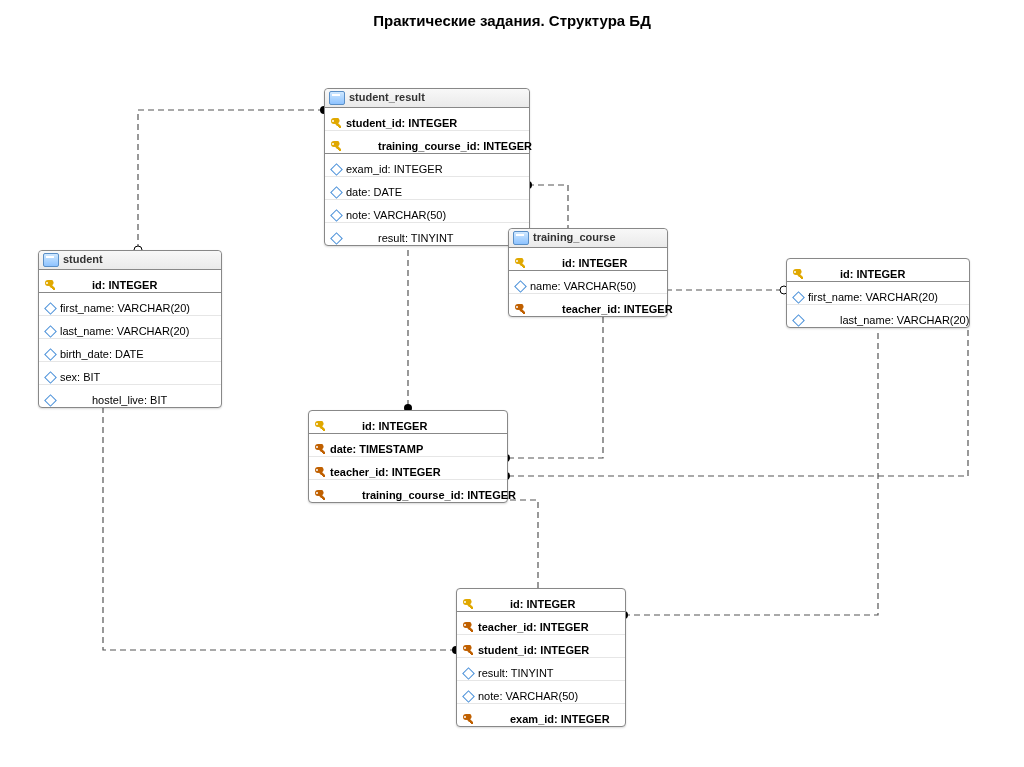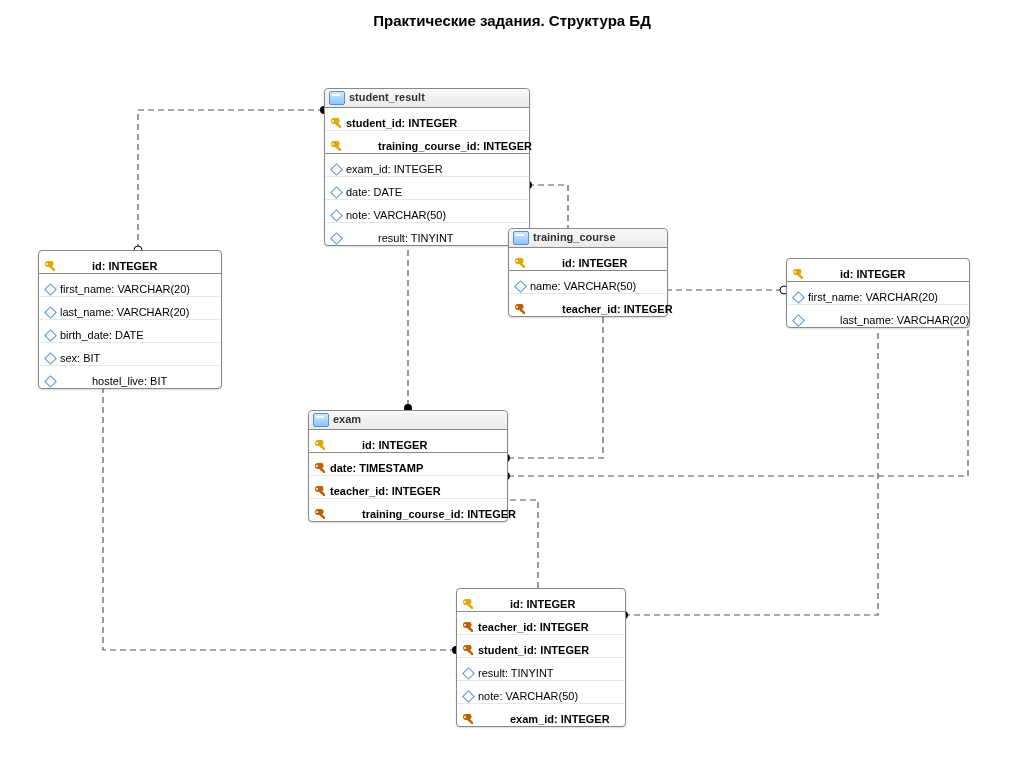--- a/index.html
+++ b/index.html
@@ -198,20 +198,24 @@
       </div>
     <div class="col reg">
         <span class="cicon">
           <span class="diamond"></span>
         </span>
         <span>result: TINYINT</span>
       </div>
   </div>
 
   <div class="table" style="left:30px; top:210px; width:182px;">
+    <div class="table-header">
+      <span class="ticon"></span>
+      <span>student</span>
+    </div>
     <div class="pk-section">
       <div class="col pk">
           <span class="cicon">
             <svg width="10" height="10" viewBox="0 0 10 10">
               <path d="M3 0a3 3 0 100 6c.4 0 .7-.1 1-.2L6 8h1v1h1v1h2V8L7.2 5.2A3 3 0 003 0zM2 2a1 1 0 110 2 1 1 0 010-2z"></path>
             </svg>
           </span>
           <span>id: INTEGER</span>
         </div>
     </div>
@@ -297,24 +301,20 @@
       </div>
     <div class="col reg">
         <span class="cicon">
           <span class="diamond"></span>
         </span>
         <span>last_name: VARCHAR(20)</span>
       </div>
   </div>
 
   <div class="table" style="left:300px; top:370px; width:198px;">
-    <div class="table-header">
-      <span class="ticon"></span>
-      <span>exam</span>
-    </div>
     <div class="pk-section">
       <div class="col pk">
           <span class="cicon">
             <svg width="10" height="10" viewBox="0 0 10 10">
               <path d="M3 0a3 3 0 100 6c.4 0 .7-.1 1-.2L6 8h1v1h1v1h2V8L7.2 5.2A3 3 0 003 0zM2 2a1 1 0 110 2 1 1 0 010-2z"></path>
             </svg>
           </span>
           <span>id: INTEGER</span>
         </div>
     </div>

